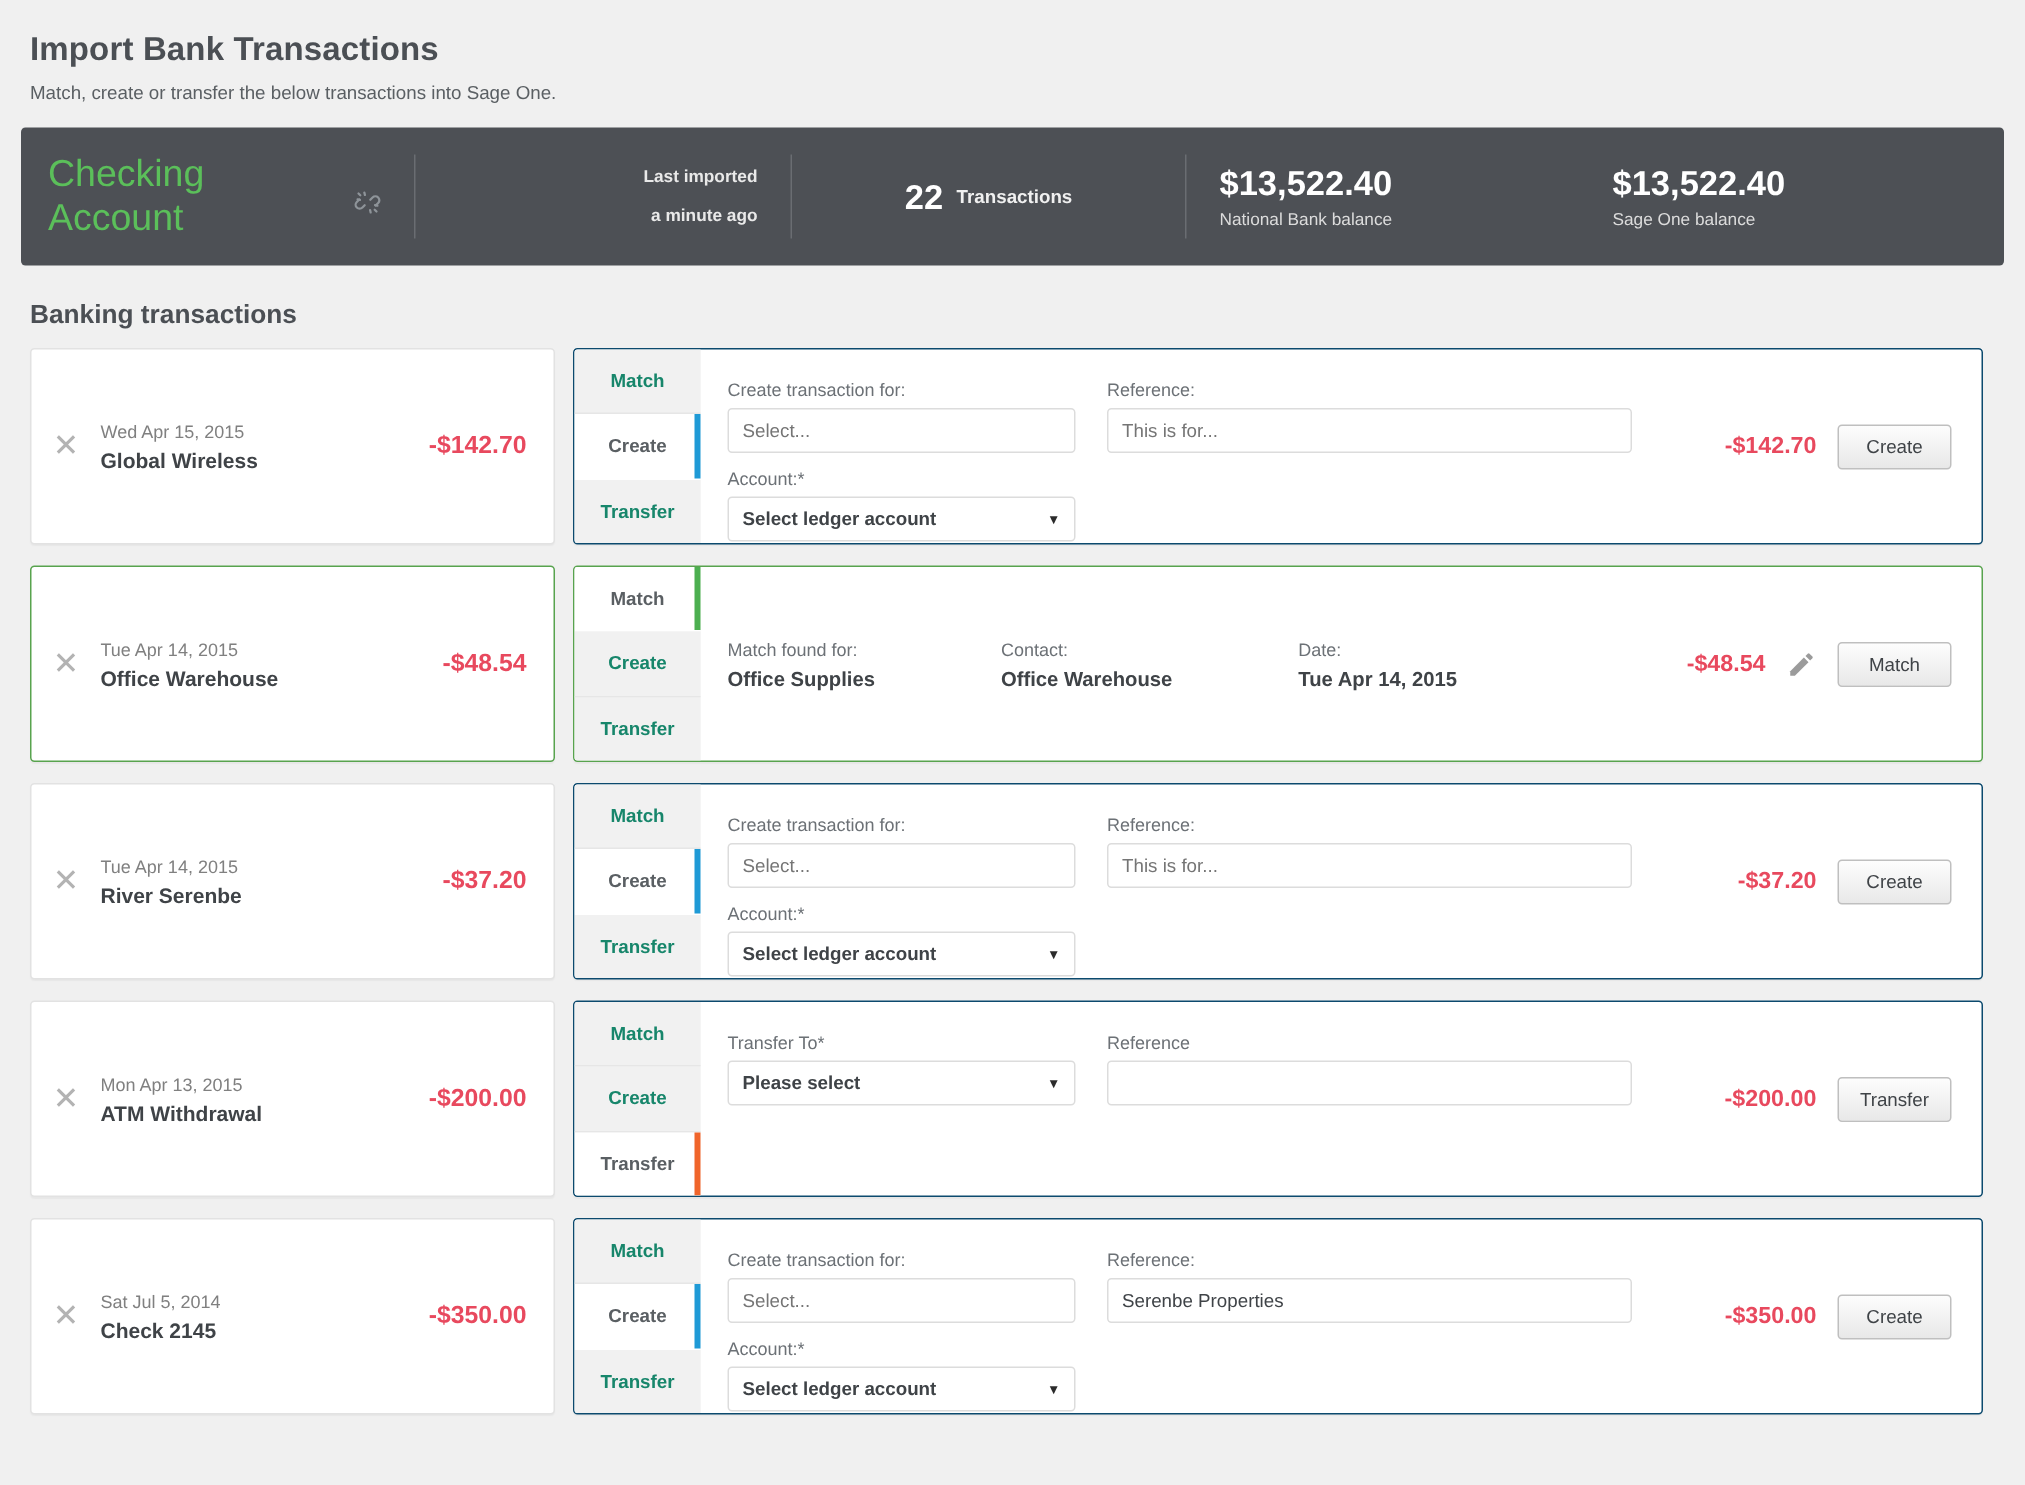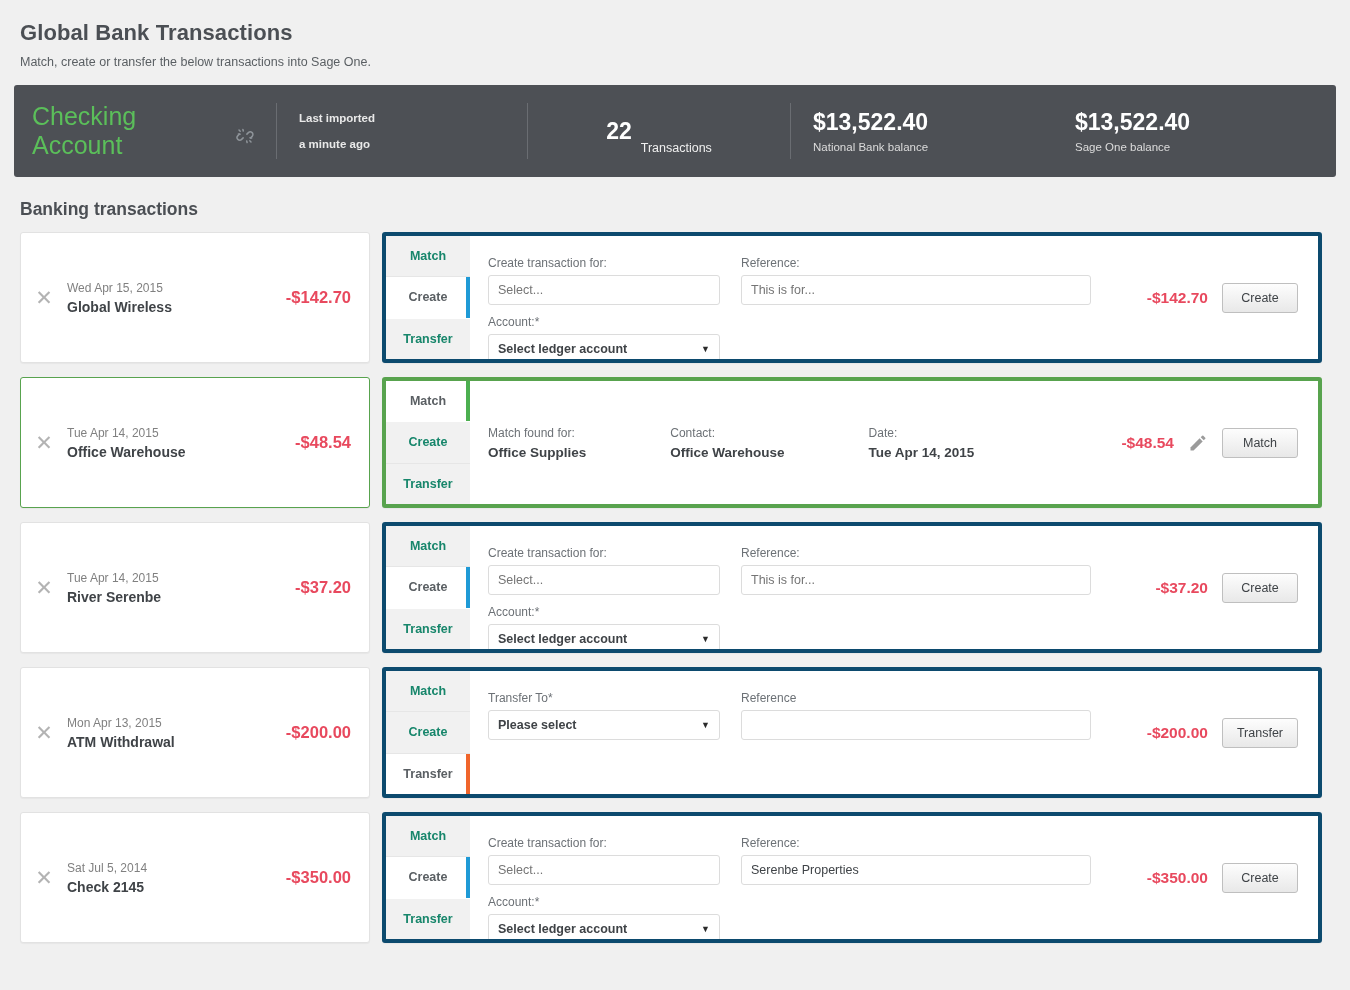--- a/index.html
+++ b/index.html
@@ -35,25 +35,25 @@
   }
   .sum-cell { display: flex; flex-direction: column; justify-content: center; padding: 0 22px; }
   .sum-acct { width: 262px; padding-left: 18px; }
   .acct-name {
     font-size: 25px; color: #5bbf5a; font-weight: normal;
     display: flex; align-items: center; gap: 8px;
   }
   .unlink-icon { display: inline-block; width: 18px; height: 18px; opacity: .85; }
   .divider { width: 1px; background: #6a6d72; margin: 18px 0; }
   .sum-imported { width: 250px; }
-  .lbl-small { font-size: 11.5px; font-weight: bold; color: #e9e9e9; }
+  .lbl-small { font-size: 11.5px; font-weight: bold; color: #e9e9e9; text-align: right; }
   .lbl-small.second { margin-top: 14px; }
   .sum-count { width: 262px; flex-direction: row; align-items: center; gap: 9px; }
   .count-num { font-size: 23px; font-weight: bold; color: #ffffff; }
-  .count-lbl { font-size: 12.5px; font-weight: normal; color: #f0f0f0; position: relative; top: 17px; }
+  .count-lbl { font-size: 12.5px; font-weight: bold; color: #f0f0f0; position: relative; top: 0; }
   .sum-bal { width: 262px; }
   .bal-amount { font-size: 23px; font-weight: bold; color: #ffffff; }
   .bal-label { font-size: 11.5px; color: #dcdcdc; margin-top: 5px; }
 
   
   .section-title {
     font-size: 17.5px; font-weight: bold; color: #4b4f54;
     margin: 22px 0 12px 6px;
   }
 
@@ -80,21 +80,21 @@
   .txn-name { font-size: 14px; font-weight: bold; color: #3f4347; margin-top: 4px; }
   .txn-amount-left {
     font-size: 16.5px; font-weight: bold; color: #e8495e;
     padding-right: 18px; white-space: nowrap;
   }
 
   .gap { width: 12px; flex: none; }
 
   .right-card {
     flex: 1; background: #ffffff;
-    border: 4px solid #0c4a6e; border-radius: 3px;
+    border: 1px solid #0c4a6e; border-radius: 3px;
     box-shadow: 0 1px 1px rgba(0,0,0,.04);
     display: flex; align-items: stretch;
     margin-right: 14px; overflow: hidden;
   }
 
   
   .tabs { width: 84px; flex: none; background: #f1f1f1; display: flex; flex-direction: column; }
   .tab {
     flex: 1; display: flex; align-items: center; justify-content: center;
     font-size: 12.5px; font-weight: bold; color: #17866b;
@@ -149,21 +149,21 @@
     font-size: 12.5px; color: #3f4347; cursor: pointer;
     display: inline-flex; align-items: center; justify-content: center;
     font-family: "Liberation Sans", sans-serif;
   }
 </style>
 </head>
 <body>
 
 <div class="page">
 
-  <h1 class="page-title">Global Bank Transactions</h1>
+  <h1 class="page-title">Import Bank Transactions</h1>
   <div class="page-sub">Match, create or transfer the below transactions into Sage One.</div>
 
   <div class="summary">
     <div class="sum-cell sum-acct">
       <div class="acct-name">
         <span>Checking Account</span>
         <span class="unlink-icon">
           <svg viewBox="0 0 24 24" width="18" height="18" fill="none" stroke="#9aa0a6" stroke-width="2" stroke-linecap="round">
             <path d="M9.5 14.5L7.5 16.5a3.5 3.5 0 0 1-5-5l2.2-2.2"></path>
             <path d="M14.5 9.5l2-2a3.5 3.5 0 0 1 5 5l-2.2 2.2"></path>

